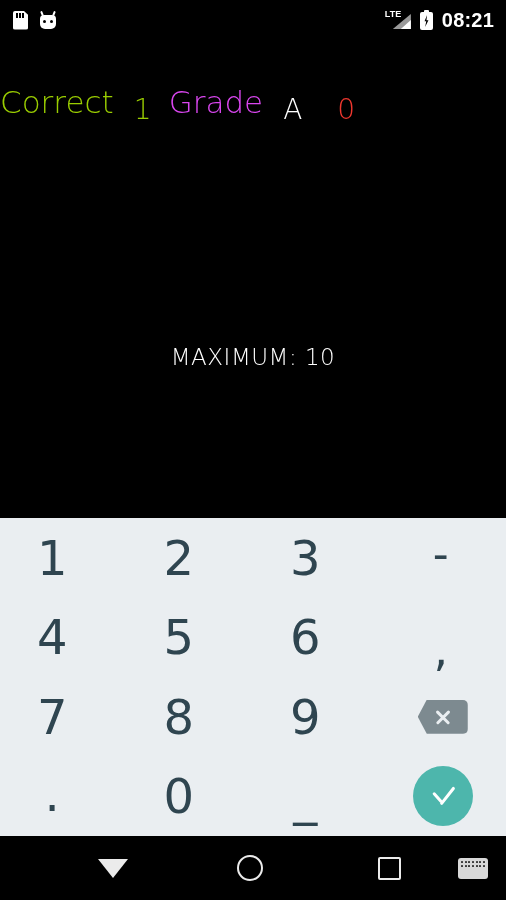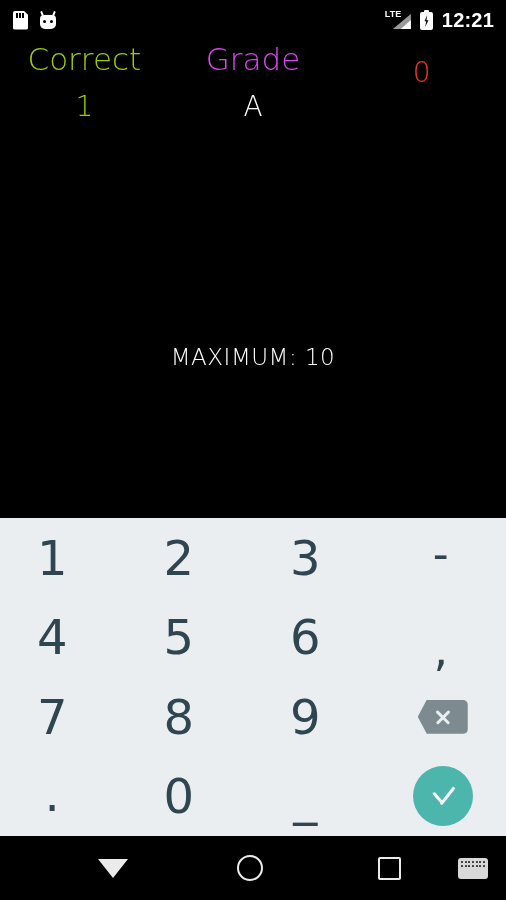--- a/index.html
+++ b/index.html
@@ -95,22 +95,22 @@
     background:#000;
     clip-path:polygon(62% 0, 20% 52%, 48% 52%, 30% 100%, 85% 44%, 52% 44%);
   }
 
   
   .scorebar {
     position:absolute; top:42px; left:0; width:506px; height:120px;
     display:flex;
   }
   .score-col {
-    flex:1; display:flex; flex-direction:column;
-    align-items:center; justify-content:flex-start;
+    flex:1; display:flex; flex-direction:row;
+    align-items:center; justify-content:flex-start;gap:20px;
   }
   .score-label {
     font-size:31px; line-height:1.1;
     font-family:"DejaVu Sans", sans-serif;
     font-weight:300;
   }
   .score-value {
     font-size:28px; margin-top:14px;
     font-family:"DejaVu Sans", sans-serif;
     font-weight:300;
@@ -258,21 +258,21 @@
         <span class="bars">
           <span class="tri-full"></span>
           <span class="tri-fill"></span>
         </span>
       </span>
       <span class="icon-batt">
         <span class="cap"></span>
           <span class="shell"></span>
           <span class="bolt"></span>
       </span>
-      <span class="sb-time">12:21</span>
+      <span class="sb-time">08:21</span>
     </div>
   </div>
 
   <div class="scorebar">
     <div class="score-col">
       <span class="score-label" style="color:#9ACD00">Correct</span>
       <span class="score-value" style="color:#9ACD00">1</span>
     </div>
     <div class="score-col">
       <span class="score-label" style="color:#d946ef">Grade</span>

